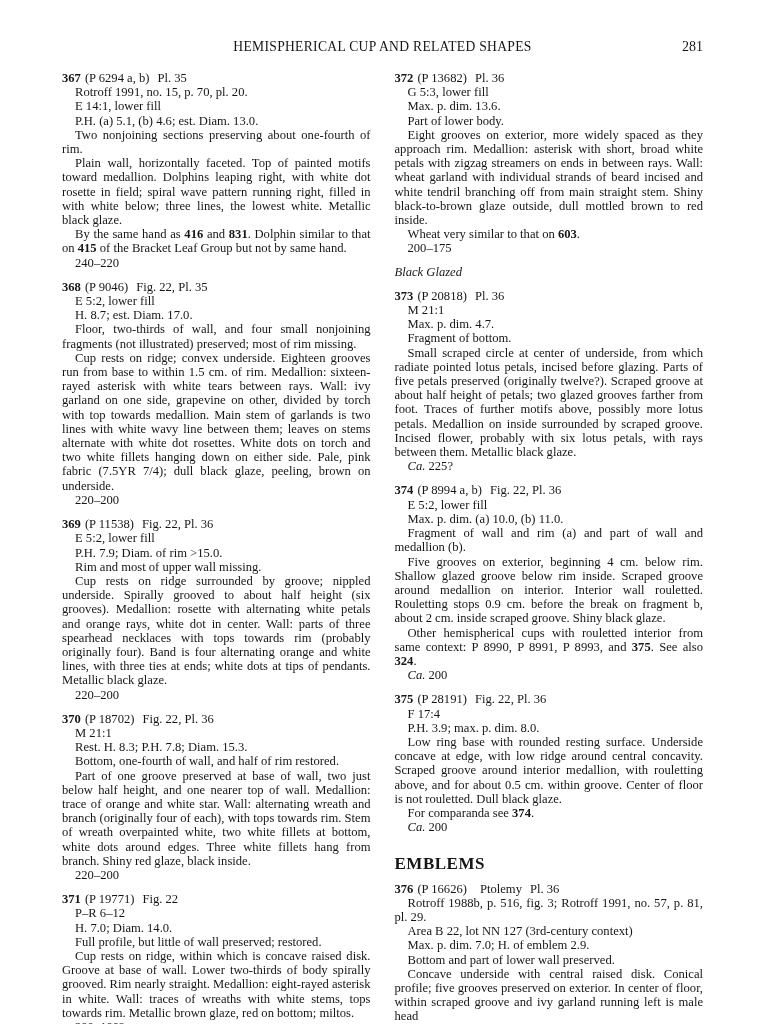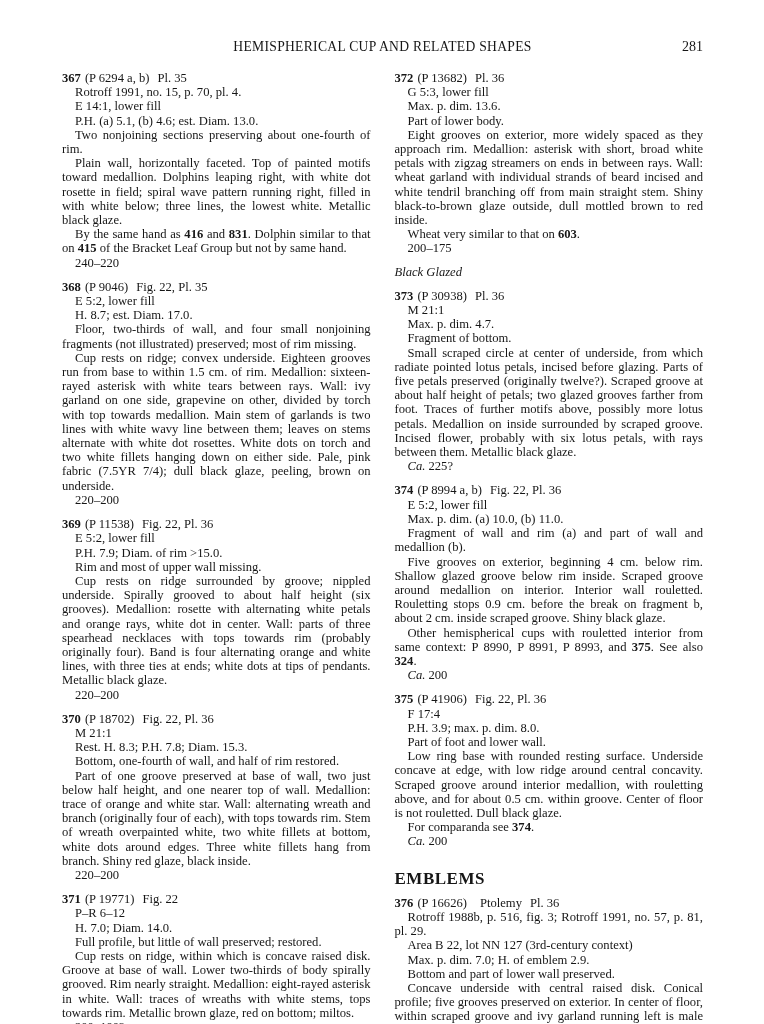--- a/index.html
+++ b/index.html
@@ -81,21 +81,21 @@
     <div class="running-title">HEMISPHERICAL CUP AND RELATED SHAPES</div>
     <div class="page-number">281</div>
   </div>
   <div class="columns">
     <div class="column" id="col-left">
         <div class="entry">
           <div class="entry-head">
             <span><span class="entry-no">367</span><span class="entry-inv">(P 6294 a, b)</span></span>
             <span class="entry-ref">Pl. 35</span>
           </div>
-          <p class="para">Rotroff 1991, no. 15, p. 70, pl. 4.</p>
+          <p class="para">Rotroff 1991, no. 15, p. 70, pl. 20.</p>
           <p class="para">E 14:1, lower fill</p>
           <p class="para">P.H. (a) 5.1, (b) 4.6; est. Diam. 13.0.</p>
           <p class="para">Two nonjoining sections preserving about one-fourth of rim.</p>
           <p class="para">Plain wall, horizontally faceted.  Top of painted motifs toward medallion.  Dolphins leaping right, with white dot rosette in field; spiral wave pattern running right, filled in with white below; three lines, the lowest white.  Metallic black glaze.</p>
           <p class="para">By the same hand as <b>416</b> and <b>831</b>.  Dolphin similar to that on <b>415</b> of the Bracket Leaf Group but not by same hand.</p>
           <p class="para">240–220</p>
         </div>
         <div class="entry">
           <div class="entry-head">
             <span><span class="entry-no">368</span><span class="entry-inv">(P 9046)</span></span>
@@ -150,21 +150,21 @@
           <p class="para">G 5:3, lower fill</p>
           <p class="para">Max. p. dim. 13.6.</p>
           <p class="para">Part of lower body.</p>
           <p class="para">Eight grooves on exterior, more widely spaced as they approach rim.  Medallion: asterisk with short, broad white petals with zigzag streamers on ends in between rays.  Wall: wheat garland with individual strands of beard incised and white tendril branching off from main straight stem.  Shiny black-to-brown glaze outside, dull mottled brown to red inside.</p>
           <p class="para">Wheat very similar to that on <b>603</b>.</p>
           <p class="para">200–175</p>
         </div>
         <div class="section-heading italic">Black Glazed</div>
         <div class="entry">
           <div class="entry-head">
-            <span><span class="entry-no">373</span><span class="entry-inv">(P 30938)</span></span>
+            <span><span class="entry-no">373</span><span class="entry-inv">(P 20818)</span></span>
             <span class="entry-ref">Pl. 36</span>
           </div>
           <p class="para">M 21:1</p>
           <p class="para">Max. p. dim. 4.7.</p>
           <p class="para">Fragment of bottom.</p>
           <p class="para">Small scraped circle at center of underside, from which radiate pointed lotus petals, incised before glazing.  Parts of five petals preserved (originally twelve?).  Scraped groove at about half height of petals; two glazed grooves farther from foot.  Traces of further motifs above, possibly more lotus petals. Medallion on inside surrounded by scraped groove.  Incised flower, probably with six lotus petals, with rays between them. Metallic black glaze.</p>
           <p class="para"><i>Ca.</i> 225?</p>
         </div>
         <div class="entry">
           <div class="entry-head">
@@ -173,26 +173,25 @@
           </div>
           <p class="para">E 5:2, lower fill</p>
           <p class="para">Max. p. dim. (a) 10.0, (b) 11.0.</p>
           <p class="para">Fragment of wall and rim (a) and part of wall and medallion (b).</p>
           <p class="para">Five grooves on exterior, beginning 4 cm. below rim.  Shallow glazed groove below rim inside.  Scraped groove around medallion on interior.  Interior wall rouletted.  Rouletting stops 0.9 cm. before the break on fragment b, about 2 cm. inside scraped groove.  Shiny black glaze.</p>
           <p class="para">Other hemispherical cups with rouletted interior from same context:  P 8990, P 8991, P 8993, and <b>375</b>.  See also <b>324</b>.</p>
           <p class="para"><i>Ca.</i> 200</p>
         </div>
         <div class="entry">
           <div class="entry-head">
-            <span><span class="entry-no">375</span><span class="entry-inv">(P 41906)</span></span>
+            <span><span class="entry-no">375</span><span class="entry-inv">(P 28191)</span></span>
             <span class="entry-ref">Fig. 22, Pl. 36</span>
           </div>
           <p class="para">F 17:4</p>
           <p class="para">P.H. 3.9; max. p. dim. 8.0.</p>
-          <p class="para">Part of foot and lower wall.</p>
           <p class="para">Low ring base with rounded resting surface.  Underside concave at edge, with low ridge around central concavity. Scraped groove around interior medallion, with rouletting above, and for about 0.5 cm. within groove.  Center of floor is not rouletted.  Dull black glaze.</p>
           <p class="para">For comparanda see <b>374</b>.</p>
           <p class="para"><i>Ca.</i> 200</p>
         </div>
         <div class="section-heading caps">EMBLEMS</div>
         <div class="entry">
           <div class="entry-head">
             <span><span class="entry-no">376</span><span class="entry-inv">(P 16626)</span><span class="entry-label">Ptolemy</span></span>
             <span class="entry-ref">Pl. 36</span>
           </div>

